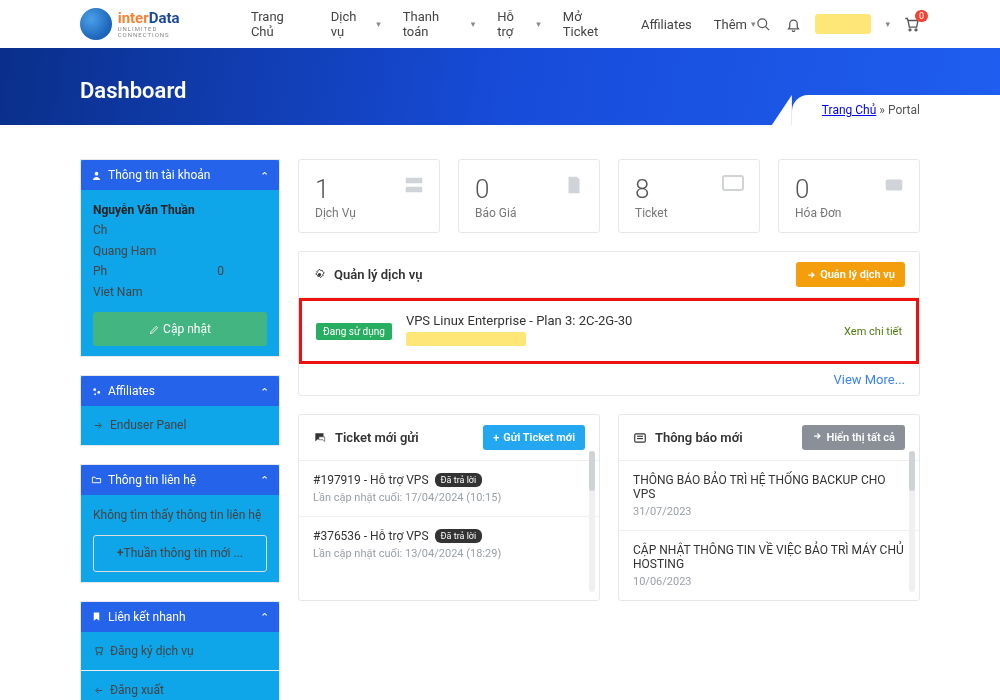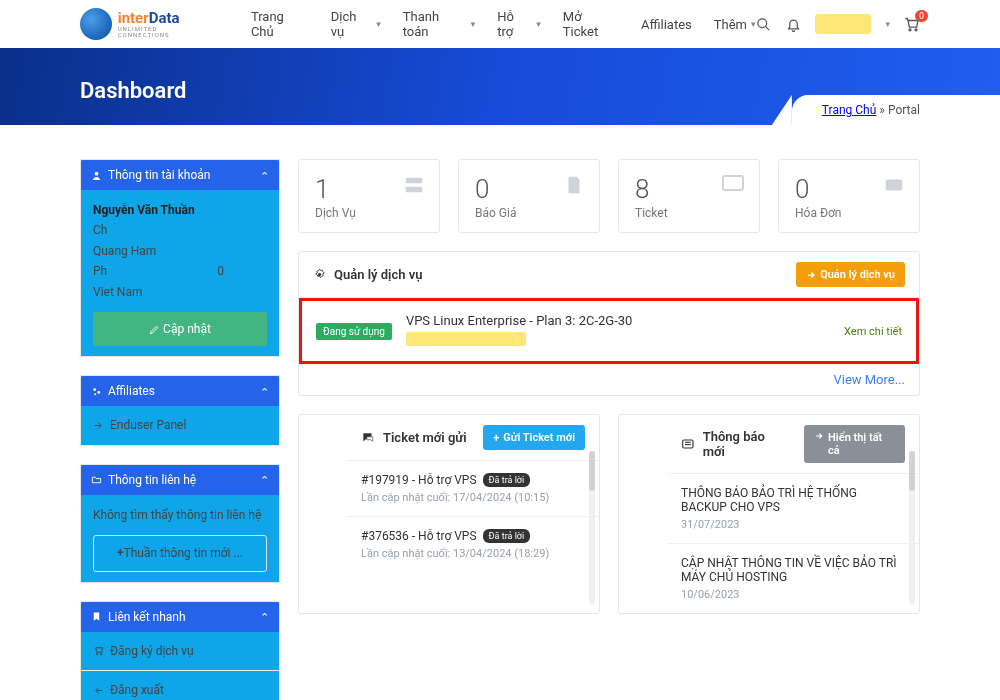--- a/index.html
+++ b/index.html
@@ -46,21 +46,21 @@
   .btn-orange{ background:#f59e0b; color:#fff; font-size:11px; padding:6px 10px; border-radius:3px; cursor:pointer; display:inline-flex; gap:4px; align-items:center;}
   .btn-blue{ background:#22a7f0; color:#fff; font-size:11px; padding:6px 10px; border-radius:3px; cursor:pointer; display:inline-flex; gap:4px;}
   .btn-gray{ background:#8a8f98; color:#fff; font-size:11px; padding:6px 10px; border-radius:3px; cursor:pointer; display:inline-flex; gap:4px;}
   .service-row { border:3px solid #e11; margin:0; padding:12px 14px; display:flex; align-items:center; gap:14px;}
   .badge-green{ background:#27ae60; color:#fff; font-size:10px; padding:3px 7px; border-radius:2px;}
   .svc-mid{flex:1;}
   .svc-title{font-size:13px; color:#333;}
   .svc-sub{ margin-top:4px; display:inline-block; background:#ffe777; height:14px; width:120px; border-radius:2px;}
   .viewmore{ text-align:right; padding:8px 14px; font-size:13px; color:#3b82f6; cursor:pointer;}
   .two-col { display:flex; gap:18px; }
-  .two-col .card{ flex:1; position:relative;padding-left:48px;}
+  .two-col .card{ flex:1; position:relative;}
   .ticket-list, .news-list { padding: 0; max-height:140px; overflow:hidden; position:relative;}
   .scroll-ind{position:absolute; right:4px; top:36px; bottom:8px; width:6px; background:#eef0f2; border-radius:3px;}
   .scroll-thumb{position:absolute; right:4px; top:36px; width:6px; height:40px; background:#cfd3d8; border-radius:3px;}
   .row-item{ padding:12px 14px; border-top:1px solid #f0f0f0; font-size:12px;}
   .row-item:first-child{border-top:none;}
   .row-item .line1{color:#333; display:flex; gap:6px; align-items:center;}
   .pill-dark{ background:#333; color:#fff; font-size:9px; padding:2px 6px; border-radius:6px;}
   .row-item .line2{color:#9aa0a8; font-size:11px; margin-top:4px;}
   svg{display:block;}
   .redact{ background:#fff; display:inline-block; min-width:80px; }

